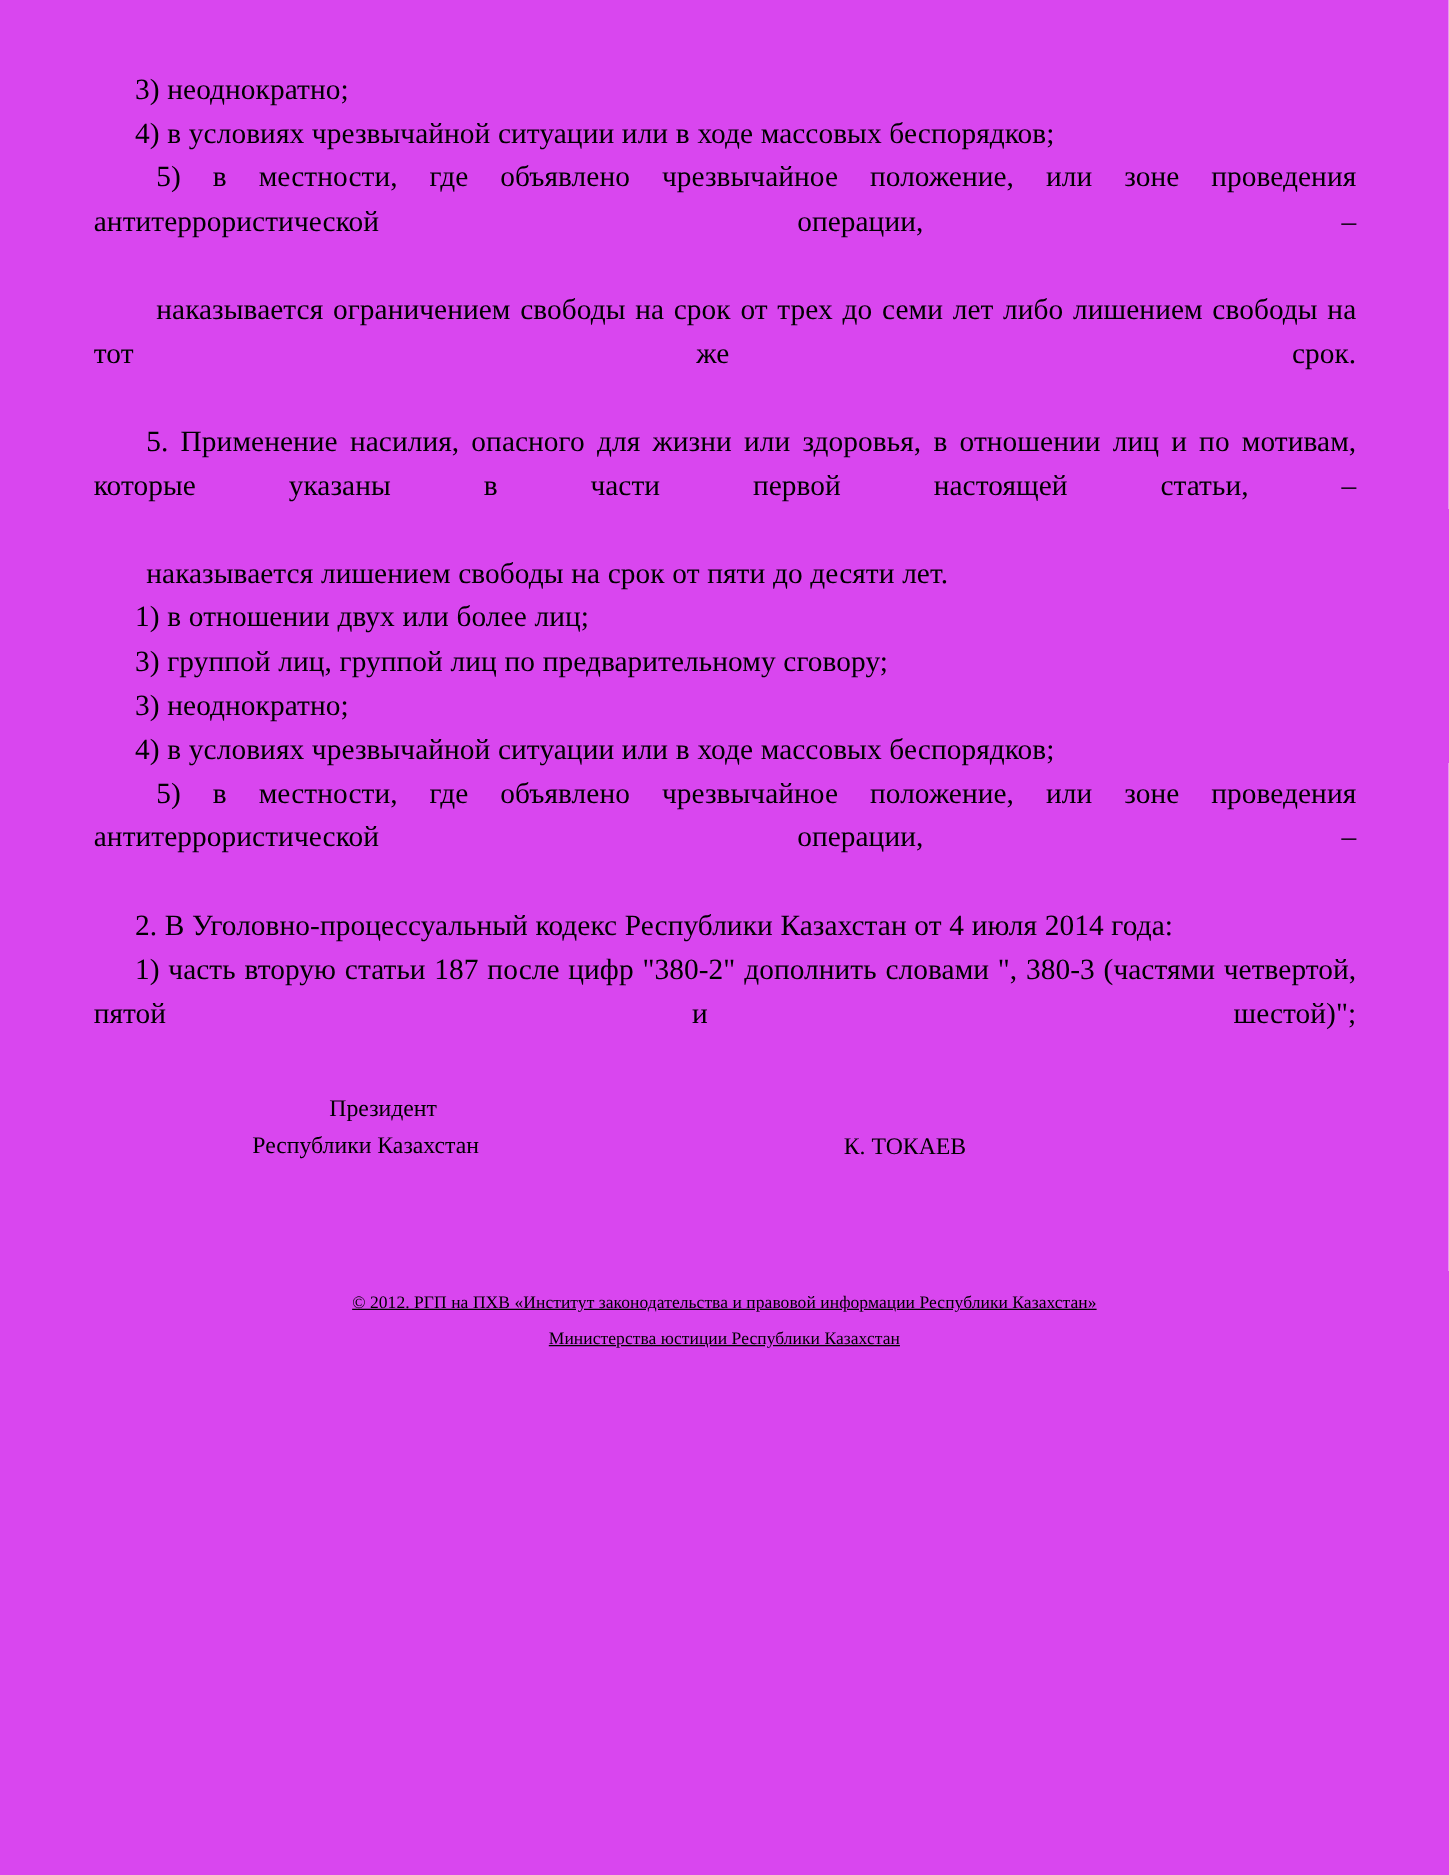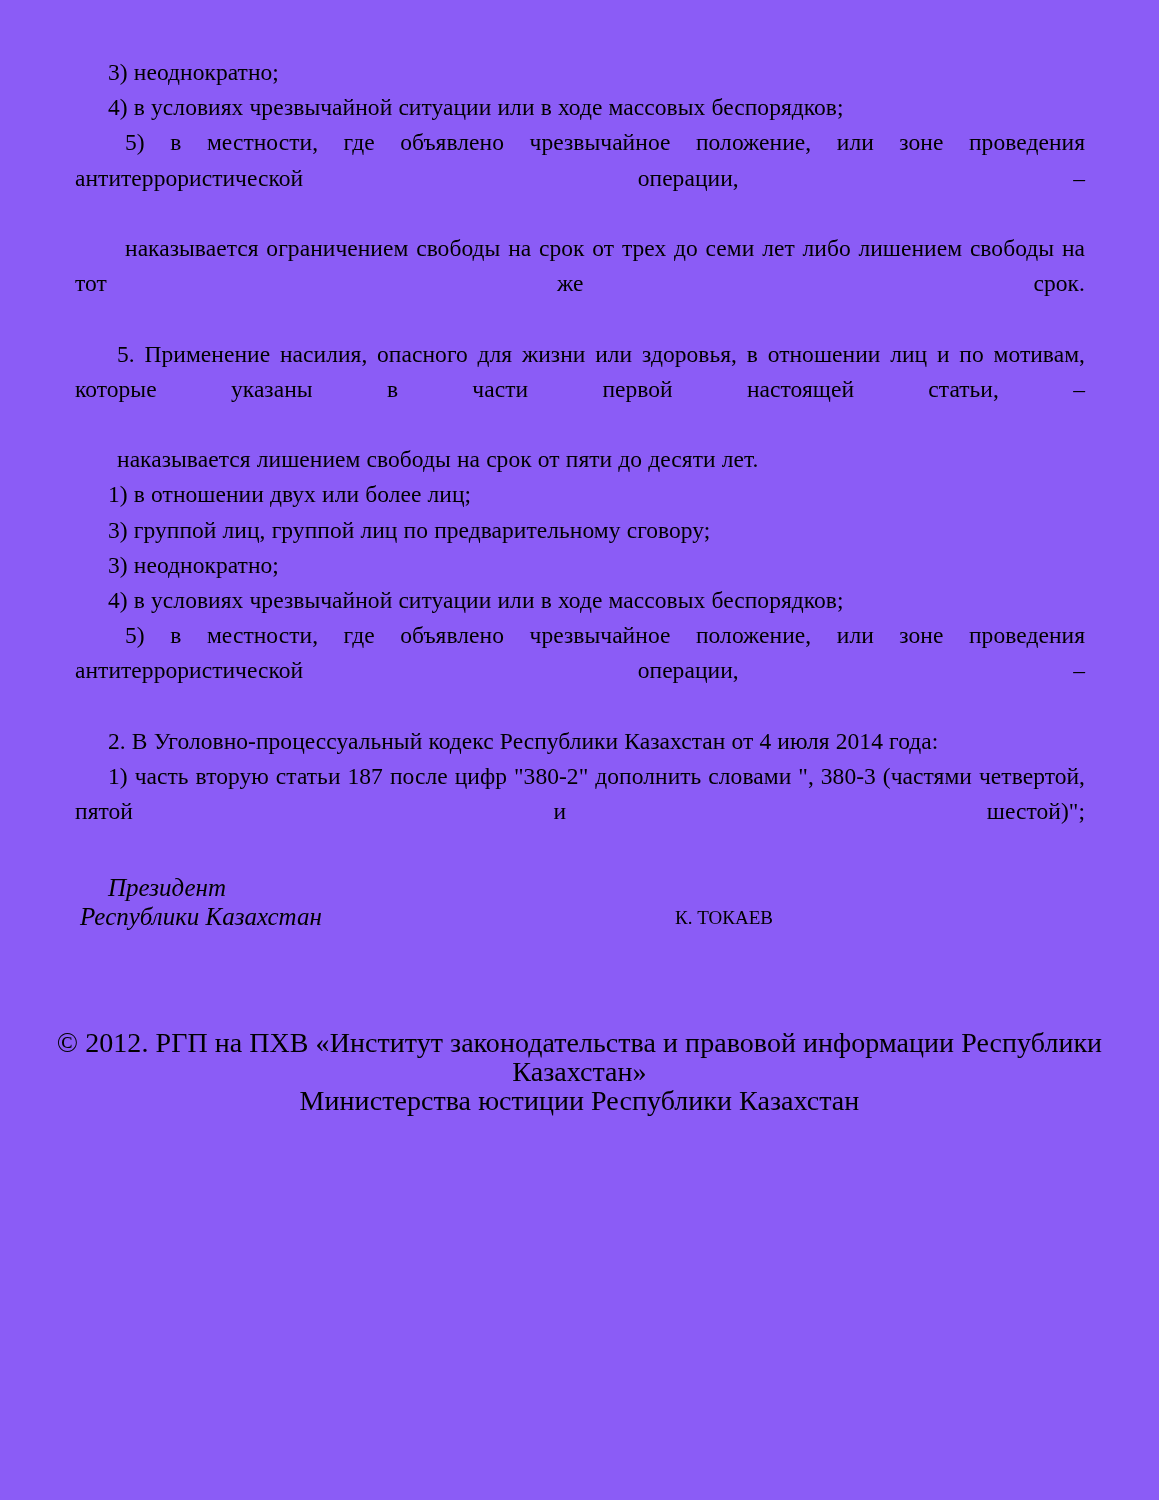--- a/index.html
+++ b/index.html
@@ -16,21 +16,21 @@
     color: #000000;
     -webkit-font-smoothing: antialiased;
   }
 
   .page {
     position: absolute;
     left: 0;
     top: 0;
     width: 1159px;
     height: 1500px;
-    background: #8b5cf6;
+    background: #d946ef;
     overflow: hidden;
   }
 
   
   .content {
     position: absolute;
     left: 75px;
     top: 55px;
     width: 1010px;
   }
@@ -79,24 +79,23 @@
   .signature-block {
     position: relative;
     margin-top: 8px;
     height: 74px;
   }
   .sig-role {
     position: absolute;
     left: 0;
     top: 0;
     width: 430px;
-    font-style: italic;
-    font-size: 25px;
+    font-size: 19px;
     line-height: 29px;
-    text-align: left;
+    text-align: center;
   }
   .sig-role .line1 {
     display: block;
     padding-left: 33px;
   }
   .sig-role .line2 {
     display: block;
     padding-left: 5px;
   }
   .sig-name {
@@ -110,23 +109,24 @@
 
   .footer {
     position: absolute;
     left: 0;
     top: 1028px;
     width: 1159px;
     text-align: center;
   }
   .footer .fline {
     display: block;
-    font-size: 28px;
+    font-size: 14px;
     line-height: 29px;
     letter-spacing: 0.05px;
+    text-decoration: underline;
   }
 </style>
 </head>
 <body>
 
 <div class="page">
 
   <div class="content">
 
     <p class="para ind-small nojust">3) неоднократно;</p>

